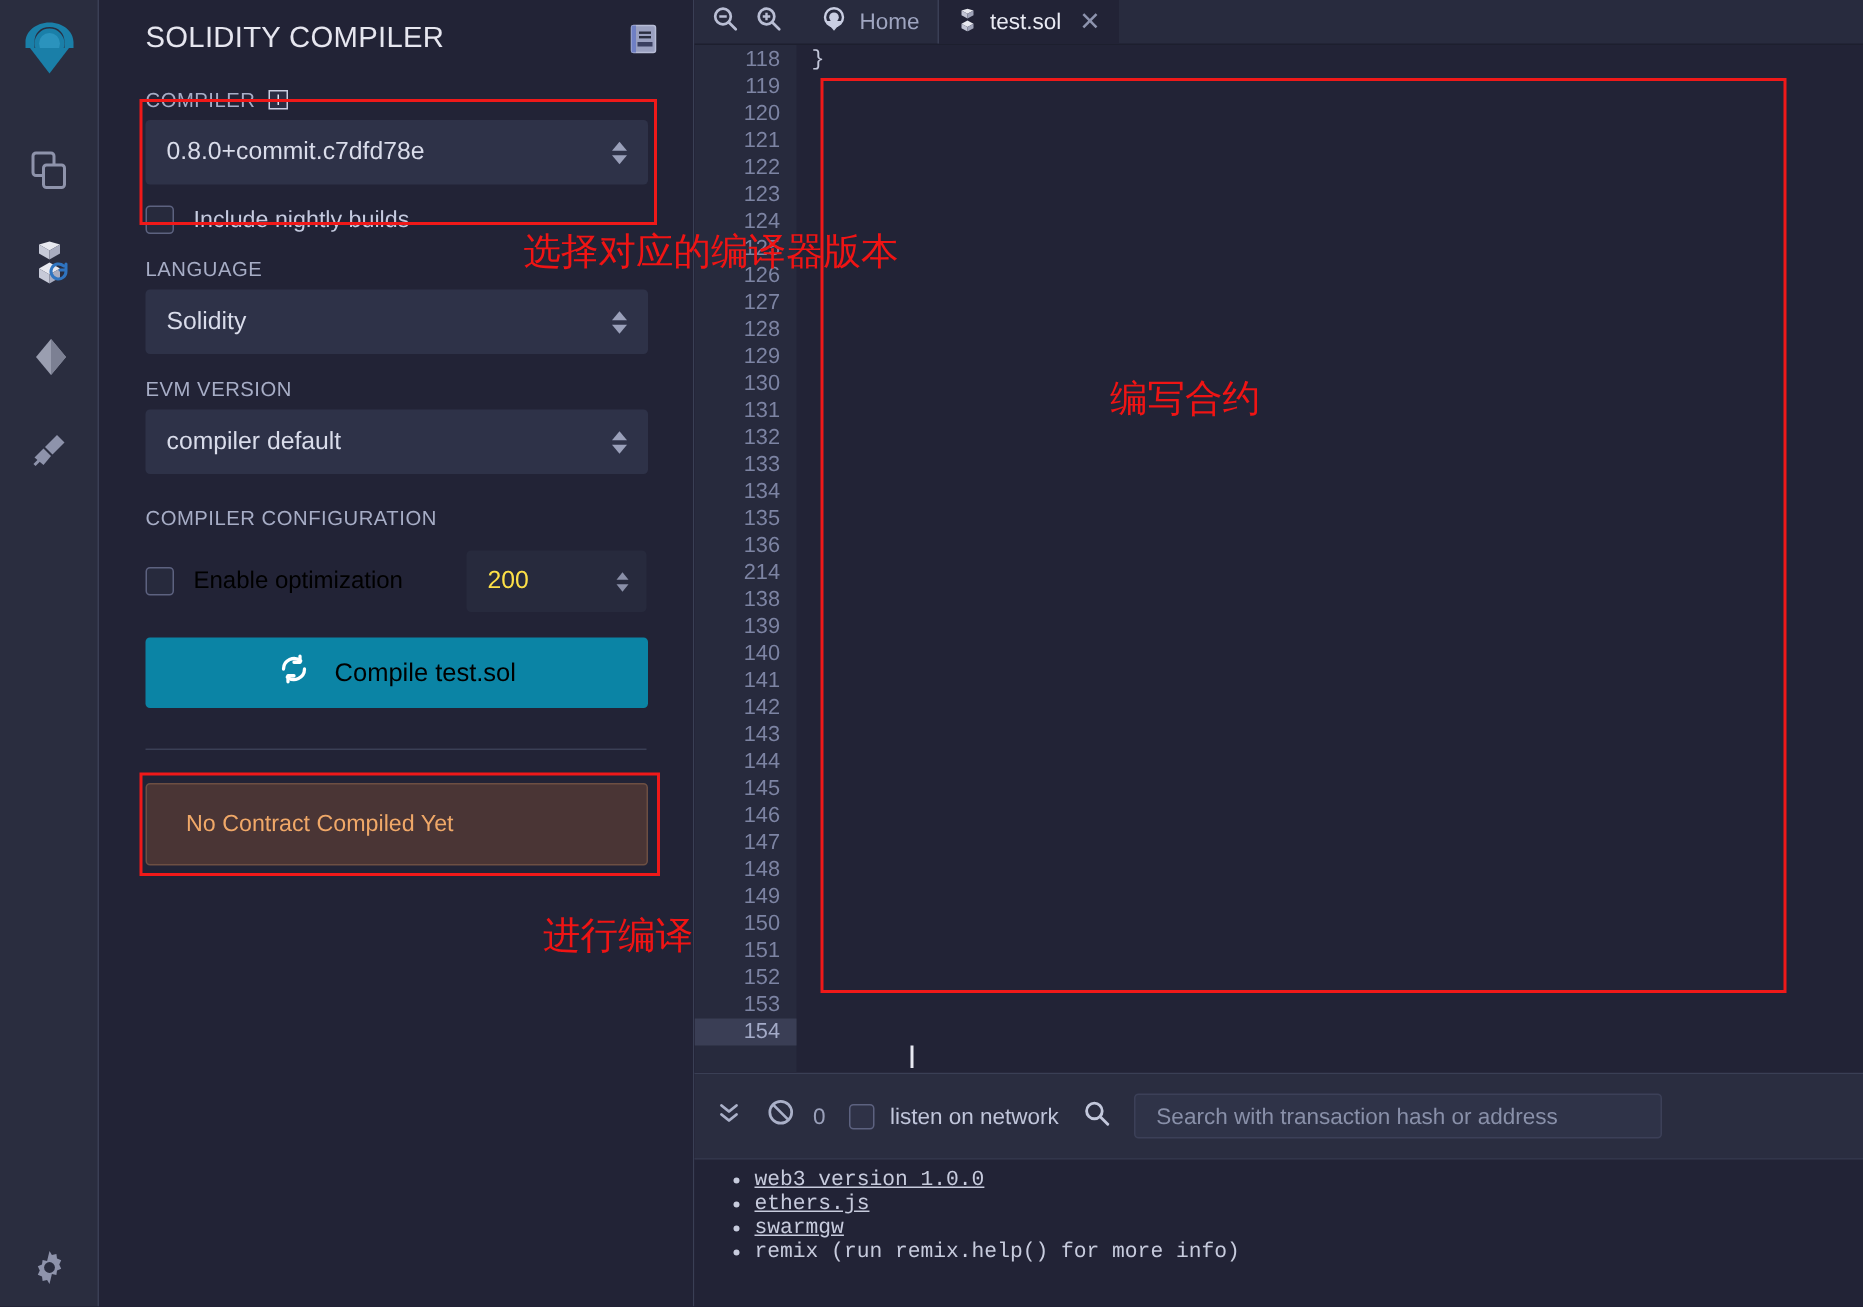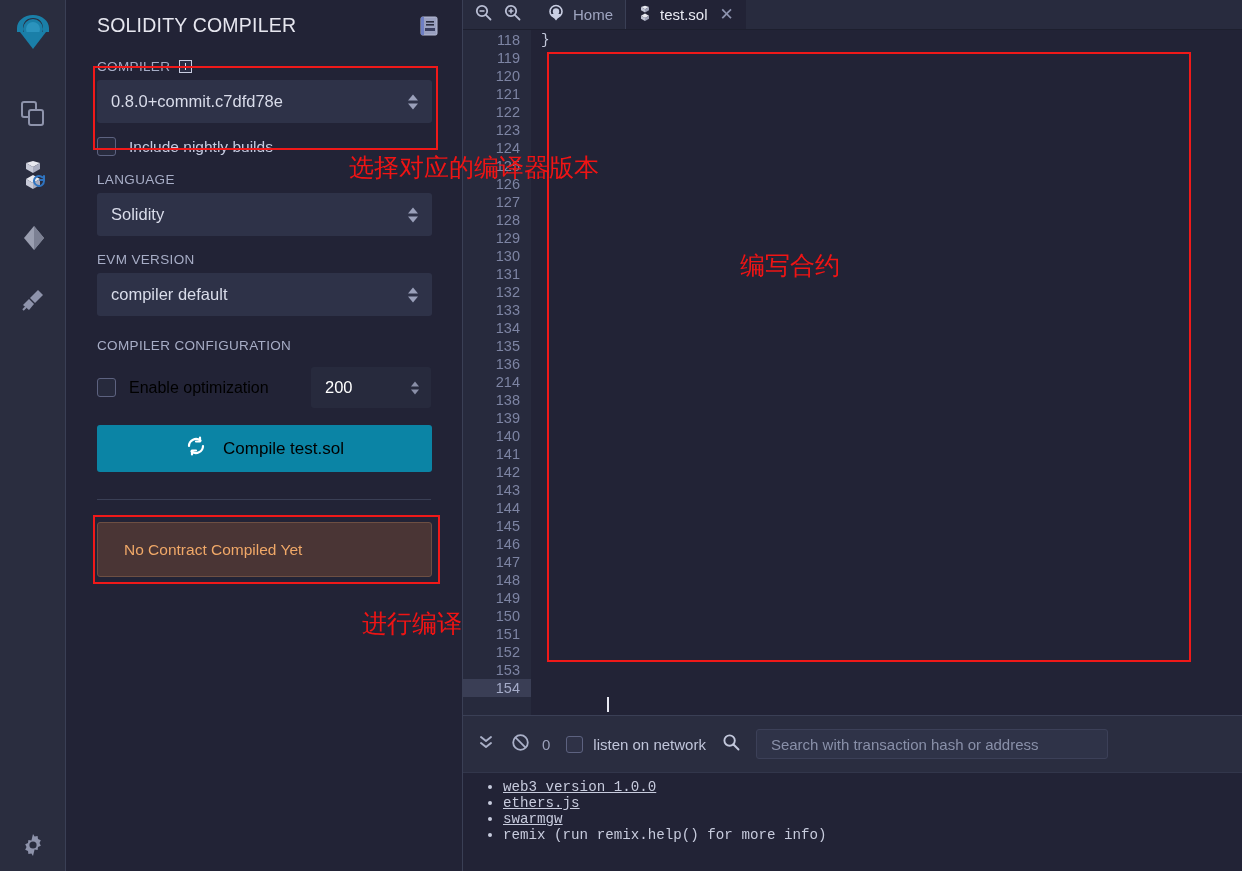--- a/index.html
+++ b/index.html
@@ -84,21 +84,21 @@
     background: #272a3d; flex: 0 0 19px;
   }
   .checkrow .ctext { color: #c5cadf; font-size: 15.5px; }
 
   .optrow { display:flex; align-items:center; margin-top: 14px; }
   .optrow .grow { flex: 1; display:flex; align-items:center; gap: 13px; }
   .numfield {
     position: relative;
     width: 120px; height: 41px; background: #272a3d; border-radius: 3px;
     display:flex; align-items:center; padding: 0 14px;
-    color: #ffffff; font-size: 16.5px;
+    color: #fde047; font-size: 16.5px;
   }
   .numfield .spin { position: absolute; right: 12px; top: 50%; transform: translateY(-50%); display:flex; flex-direction: column; gap:3px; }
   .numfield .spin i { display:block; width:0;height:0;border-left:4px solid transparent;border-right:4px solid transparent; }
   .numfield .spin i.up { border-bottom: 5px solid #8a8fa8; }
   .numfield .spin i.dn { border-top: 5px solid #8a8fa8; }
 
   .compile-btn {
     margin-top: 17px;
     width: 335px; height: 47px;
     background: #0b84a5; border-radius: 3px;

